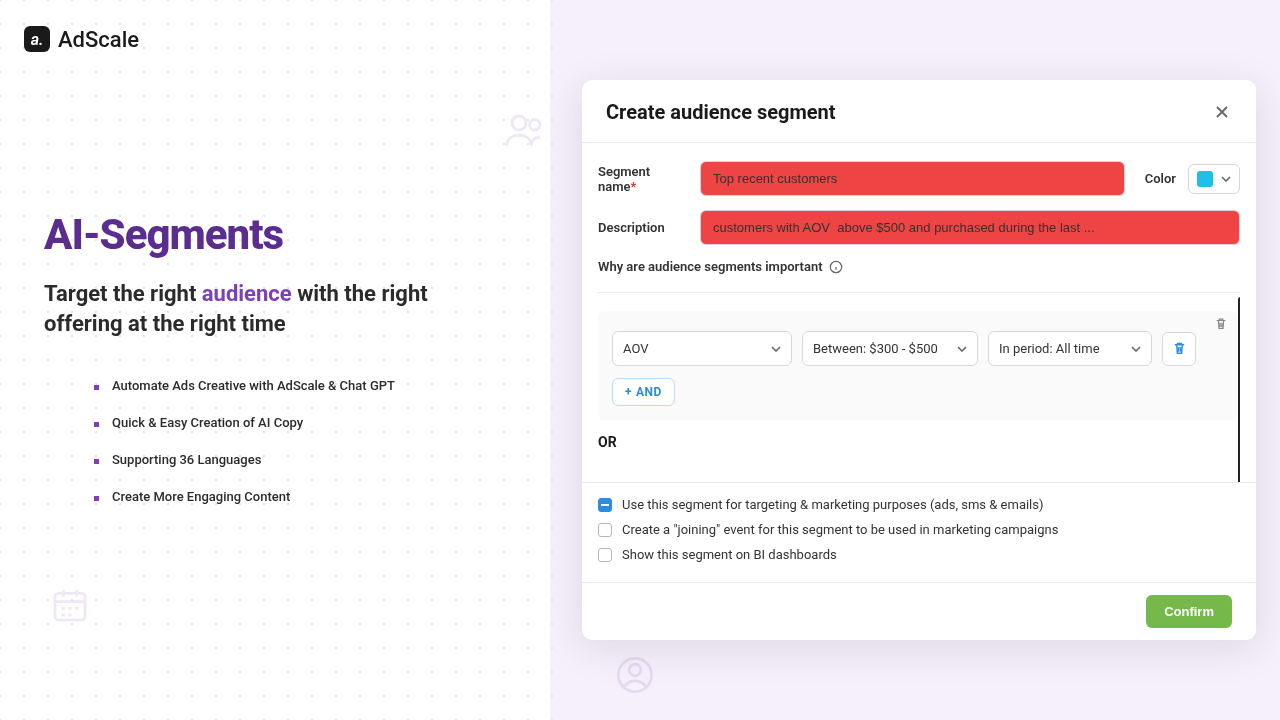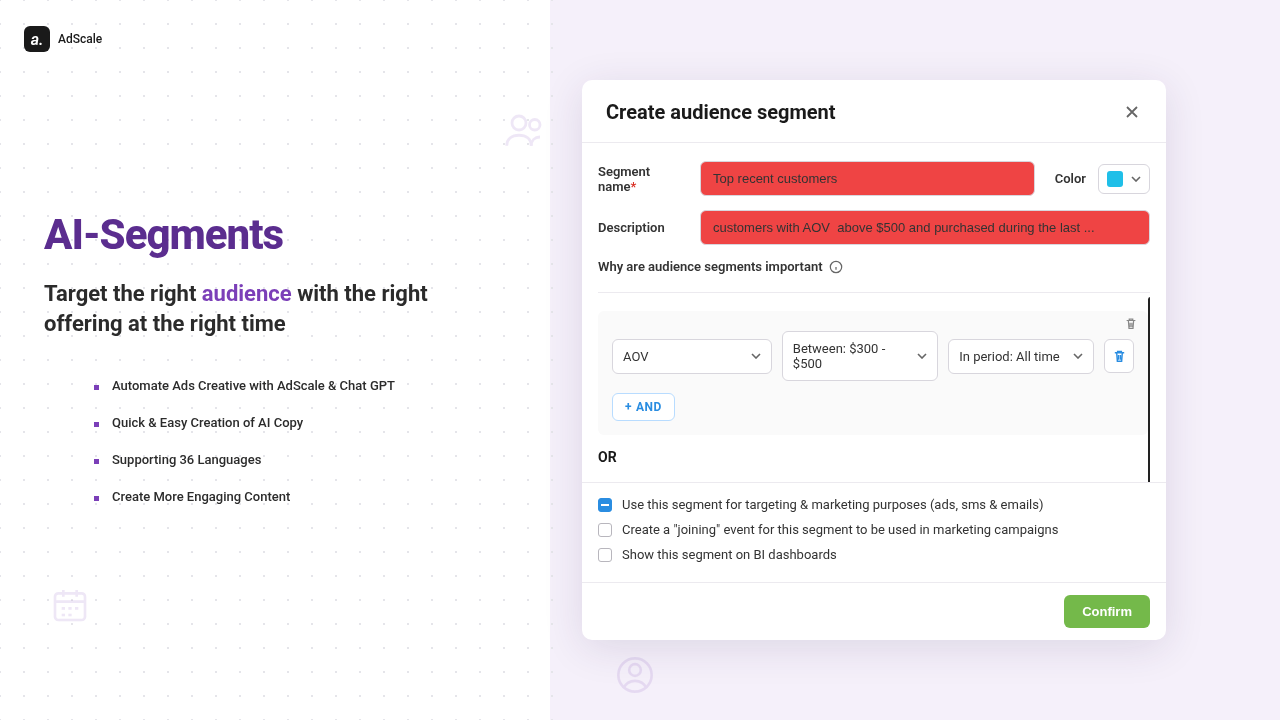--- a/index.html
+++ b/index.html
@@ -27,21 +27,21 @@
   left: 24px; top: 26px;
   display: flex; align-items: center; gap: 8px;
 }
 .logo-mark {
   width: 26px; height: 26px;
   background: #1a1a1a;
   border-radius: 6px;
   display: flex; align-items: center; justify-content: center;
   color: #fff; font-style: italic; font-weight: 600; font-size: 16px;
 }
-.logo-text { font-size: 12px; font-weight: 500; color: #1a1a1a; text-align: right; }
+.logo-text { font-size: 22px; font-weight: 500; color: #1a1a1a; text-align: right; }
 
 
 .deco-icon { position: absolute; opacity: 0.12; }
 .deco-users { left: 505px; top: 112px; }
 .deco-cal { left: 50px; top: 585px; }
 .deco-user { left: 615px; top: 655px; }
 
 
 .hero {
   position: absolute;
@@ -77,21 +77,21 @@
   position: absolute;
   left: 0; top: 7px;
   width: 5px; height: 5px;
   background: #7b3fb8;
 }
 
 
 .dialog {
   position: absolute;
   left: 582px; top: 80px;
-  width: 584px; height: 560px;
+  width: 674px; height: 560px;
   background: #fff;
   border-radius: 10px;
   box-shadow: 0 8px 40px rgba(50,30,80,0.12);
   display: flex; flex-direction: column;
 }
 .dialog-header {
   display: flex; align-items: center; justify-content: space-between;
   padding: 20px 24px 18px 24px;
   border-bottom: 1px solid #eceaef;
 }
@@ -185,21 +185,21 @@
 .chk {
   width: 14px; height: 14px; border: 1.5px solid #b8b6bd; border-radius: 3px;
   display: flex; align-items: center; justify-content: center;
   flex-shrink: 0;
 }
 .chk.indeterminate { background: #2a8de1; border-color: #2a8de1; }
 .chk.indeterminate::after { content: ""; width: 8px; height: 2px; background: #fff; }
 
 .dialog-footer {
   border-top: 1px solid #eceaef;
-  padding: 12px 16px;
+  padding: 12px 24px;
   display: flex; justify-content: flex-end;
 }
 .confirm-btn {
   background: #74b94a; color: #fff;
   border: none; border-radius: 6px;
   padding: 9px 18px; font-size: 13px; font-weight: 600;
   cursor: pointer;
 }
 
 svg { display: block; }

